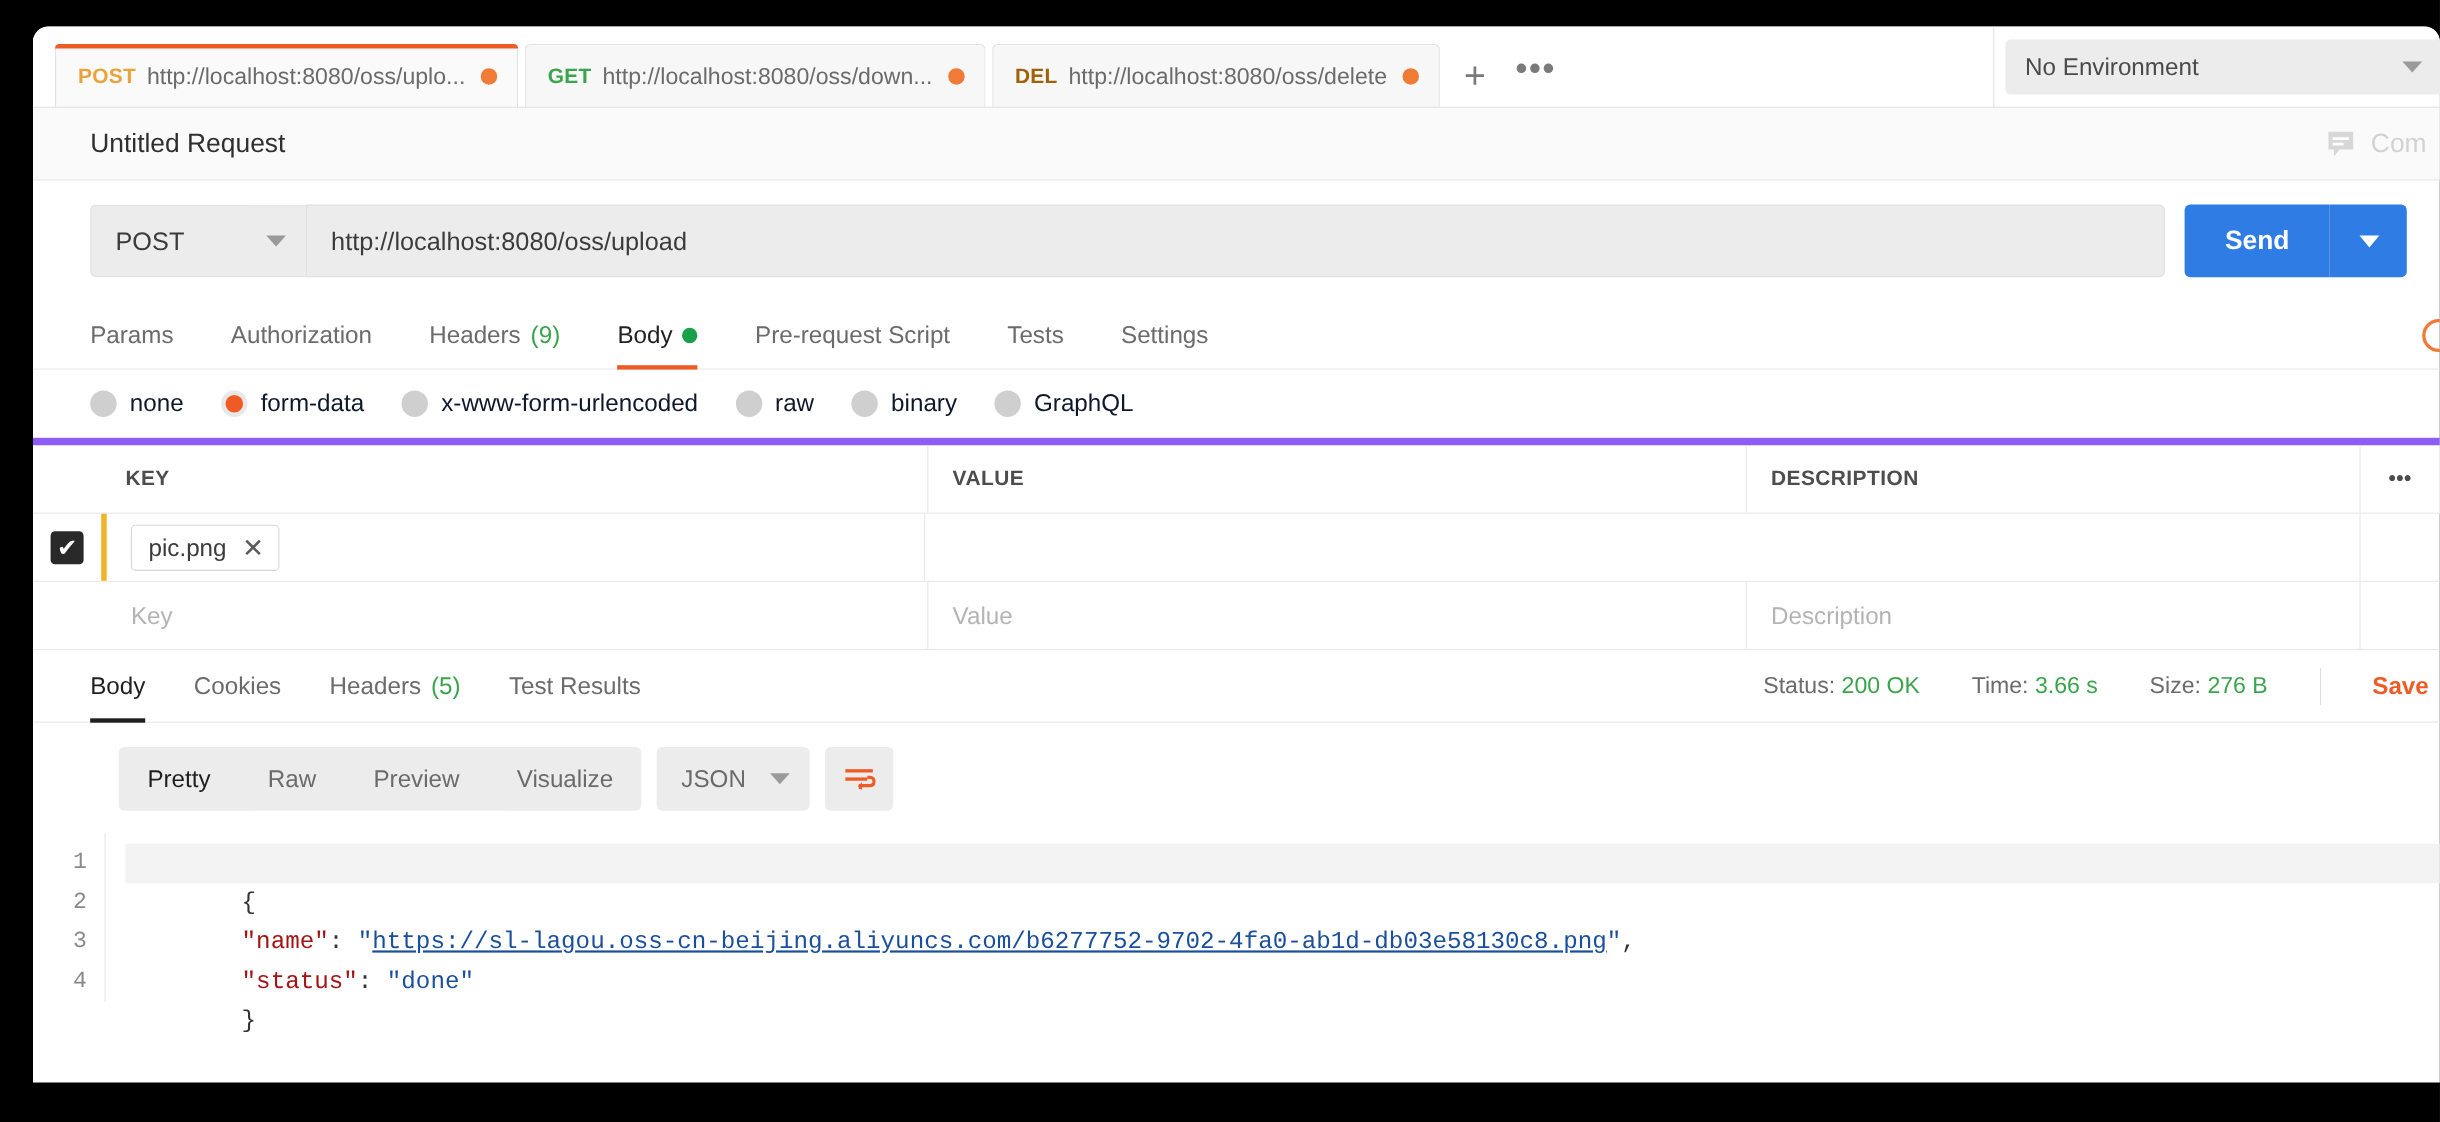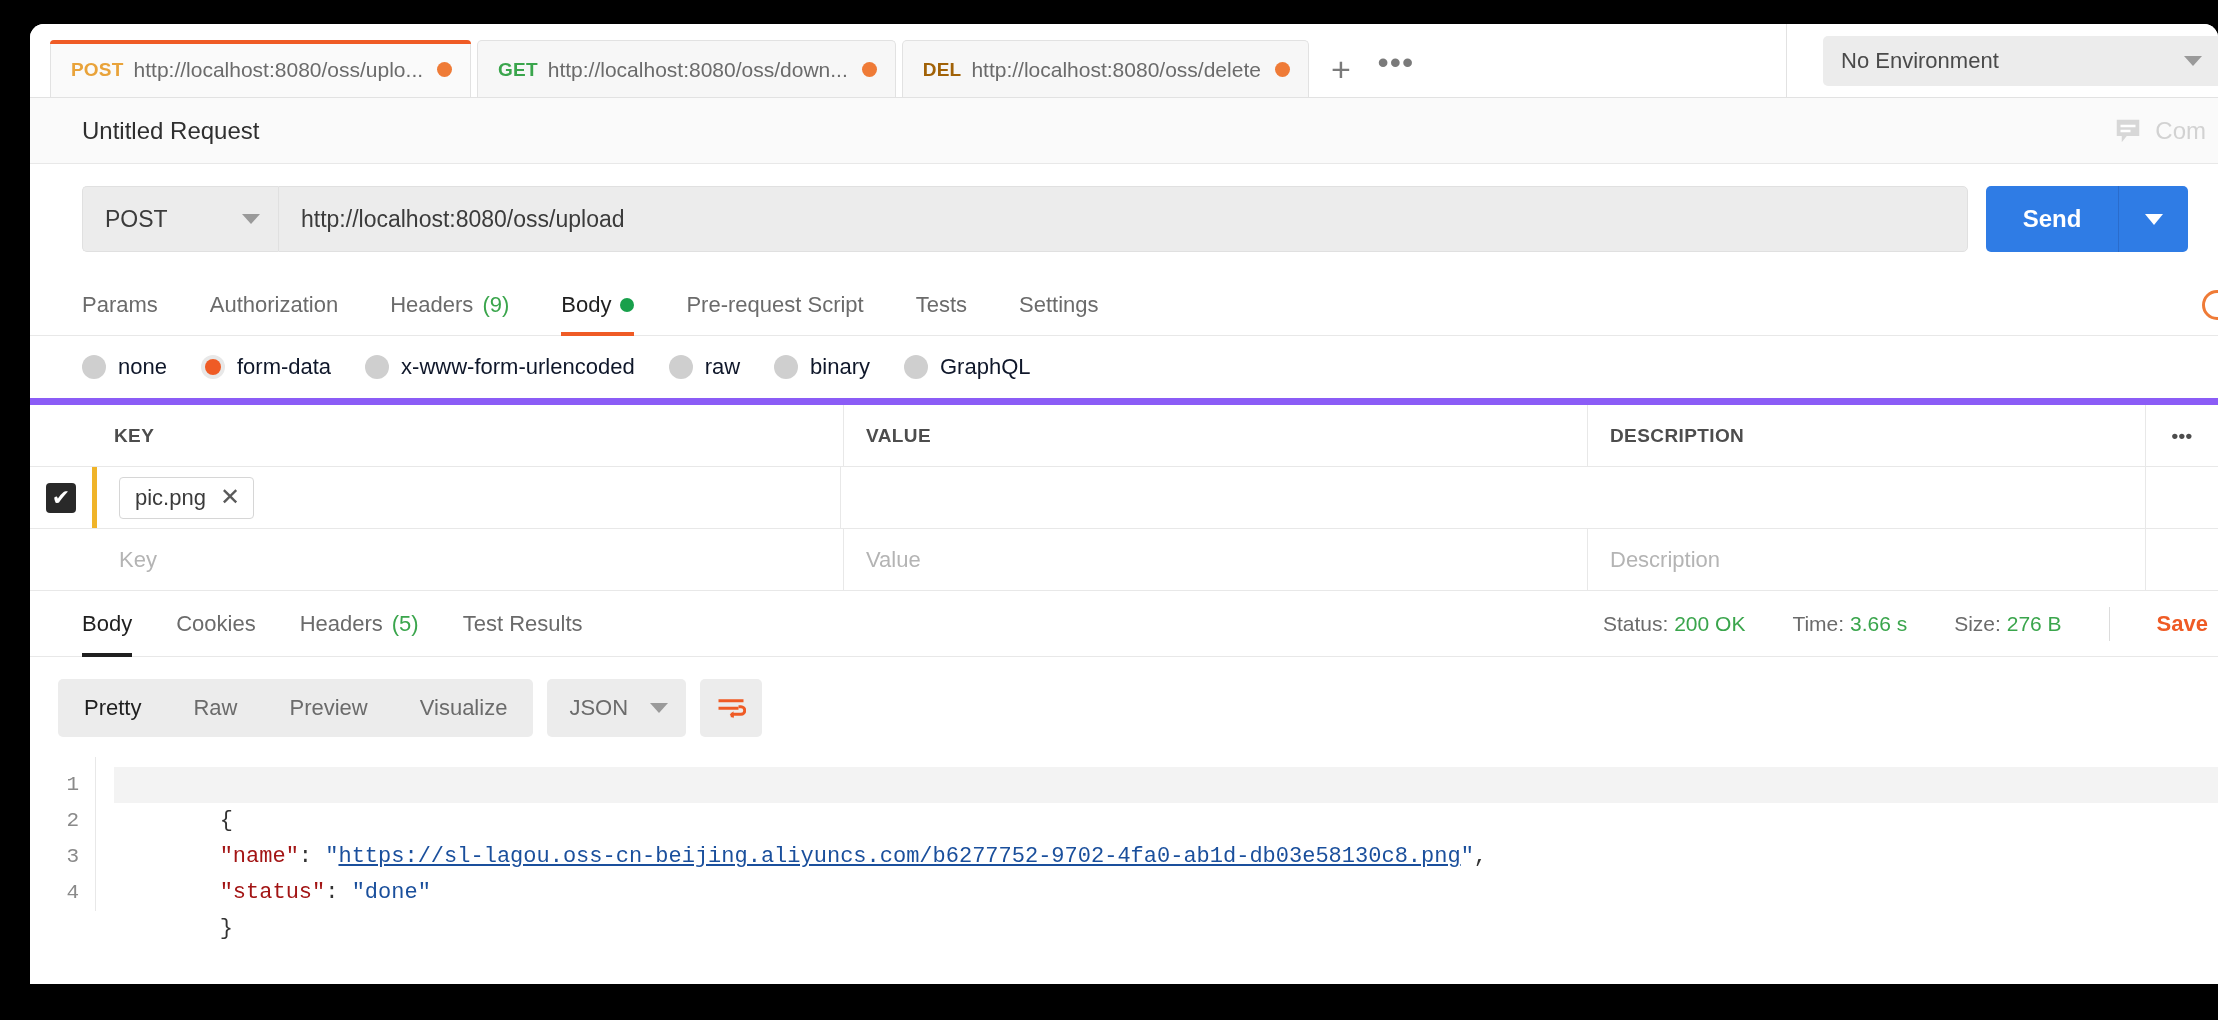--- a/index.html
+++ b/index.html
@@ -61,21 +61,21 @@
   }
   .tab-plus, .tab-more {
     display: flex; align-items: center; justify-content: center;
     height: 58px; color: #7a7a7a; cursor: pointer; user-select: none;
   }
   .tab-plus { width: 52px; font-size: 34px; font-weight: 300; }
   .tab-more { width: 58px; font-size: 32px; letter-spacing: 1px; padding-bottom: 14px; }
   .tabstrip-gap { flex: 1 1 auto; height: 58px; }
   .env-wrap {
     display: flex; align-items: center; height: 74px;
-    border-left: 1px solid #e2e2e2; padding: 0 0 0 36px;
+    border-left: 1px solid #e2e2e2; padding: 0 0 0 10px;
   }
   .env-select {
     display: flex; align-items: center; justify-content: space-between;
     width: 395px; height: 50px;
     background: #ececec; border-radius: 5px 0 0 5px;
     padding: 0 16px 0 18px; cursor: pointer;
   }
   .env-select .lbl { font-size: 22px; color: #4a4a4a; }
   .caret { width: 0; height: 0; border-left: 9px solid transparent;
            border-right: 9px solid transparent; border-top: 10px solid #9a9a9a; }
@@ -183,21 +183,21 @@
              color: #777; font-size: 26px; letter-spacing: 1px; }
   .row-h { height: 62px; }
   .checkbox {
     width: 30px; height: 30px; background: #292929; border-radius: 4px;
     display: flex; align-items: center; justify-content: center;
     color: #fff; font-size: 22px; line-height: 1; cursor: pointer;
   }
   .row-marker { width: 5px; background: #f0b429; }
   .row-marker.blank { background: transparent; }
   .file-chip {
-    display: inline-flex; align-items: flex-start; gap: 14px;
+    display: inline-flex; align-items: flex-end; gap: 14px;
     border: 1px solid #d6d6d6; border-radius: 4px;
     padding: 7px 13px 7px 15px; background: #fff;
     font-size: 22px; color: #3b3b3b;
   }
   .chip-x { color: #5a5a5a; font-size: 24px; cursor: pointer; line-height: 1; }
   .ph { color: #b4b4b4; }
 
   
   .resp-tabs {
     display: flex; align-items: center; height: 66px;
@@ -214,21 +214,21 @@
     height: 4px; background: #1f1f1f;
   }
   .resp-meta {
     margin-left: auto; display: flex; align-items: center; gap: 47px;
     font-size: 21px; color: #6b6b6b; padding-right: 0;
   }
   .meta-val { color: #3aa54c; }
   .meta-sep { width: 1px; height: 34px; background: #dcdcdc; }
   .save-link { color: #ef5b25; font-weight: bold; font-size: 22px; cursor: pointer; padding-right: 10px; }
 
-  .resp-toolbar { display: flex; align-items: center; gap: 14px; padding: 22px 0 20px 28px; }
+  .resp-toolbar { display: flex; align-items: center; gap: 14px; padding: 22px 0 20px 78px; }
   .seg-group { display: flex; align-items: center; background: #ececec; border-radius: 5px; height: 58px; }
   .seg {
     display: flex; align-items: center; height: 58px; padding: 0 26px;
     font-size: 22px; color: #6b6b6b; cursor: pointer; border-radius: 5px;
   }
   .seg.active { color: #1f1f1f; font-weight: normal; }
   .json-select {
     display: flex; align-items: center; gap: 22px; height: 58px;
     background: #ececec; border-radius: 5px; padding: 0 18px 0 22px;
     font-size: 22px; color: #6b6b6b; cursor: pointer;

